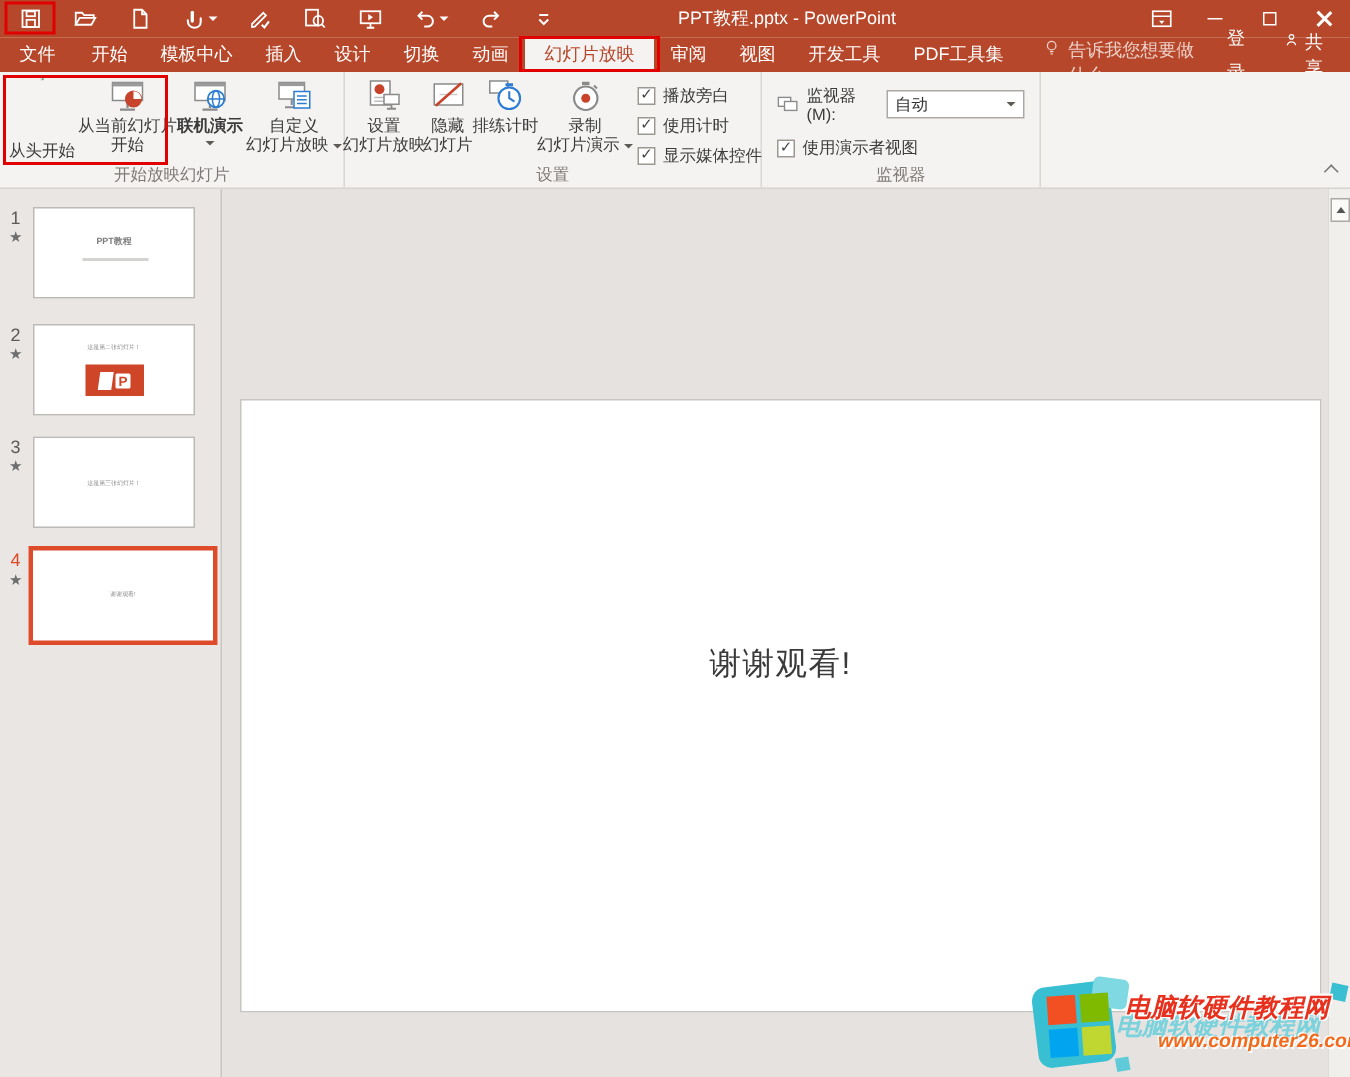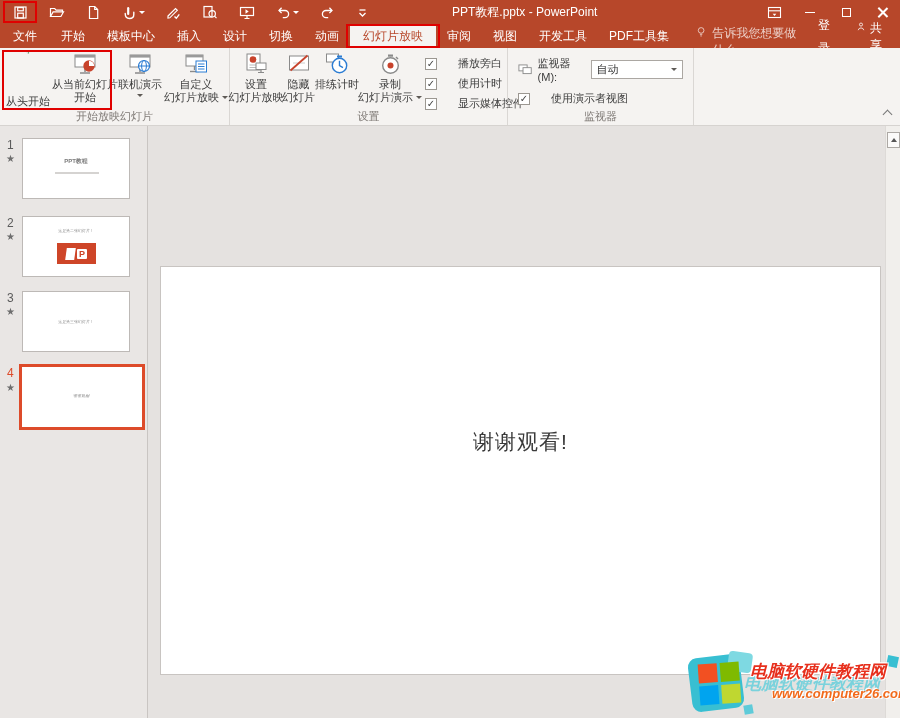--- a/index.html
+++ b/index.html
@@ -38,21 +38,21 @@
   .rgroup { position:relative; height:77px; border-right:1px solid #DAD7D4; display:flex; align-items:flex-start; }
   .rgroup-label { position:absolute; bottom:1px; left:0; right:0; text-align:center; font-size:11px; color:#7F7A76; white-space:nowrap; }
   .bigbtn { display:flex; flex-direction:column; align-items:center; padding-top:3px; height:60px; font-size:11px; line-height:13px; color:#3C3C3C; text-align:center; cursor:default; }
   .bigbtn svg { display:block; margin-bottom:1px; }
   .btn-lbl { white-space:nowrap; }
   .with-arrow { display:inline-flex; align-items:center; gap:3px; }
   .tri { width:0; height:0; border-left:3px solid transparent; border-right:3px solid transparent; border-top:3.5px solid #5E5A56; }
   .annot-start { position:absolute; left:2px; top:2px; width:110px; height:60px; border:2px solid #E00000; pointer-events:none; }
 
   .cbcol { display:flex; flex-direction:column; gap:5px; padding-top:8px; padding-left:4px; width:96px; }
-  .cbrow { display:flex; align-items:center; gap:21px; font-size:11px; color:#3C3C3C; white-space:nowrap; }
+  .cbrow { display:flex; align-items:center; gap:5px; font-size:11px; color:#3C3C3C; white-space:nowrap; }
   .chk { width:12px; height:12px; background:#fff; border:1px solid #9B9791; display:flex; align-items:center; justify-content:center; flex:none; }
   .chk::before { content:"✓"; font-size:10px; color:#444; line-height:1; }
 
   .mon-group { flex-direction:column; padding:8px 10px 12px 10px; width:186px; display:flex; align-items:flex-start; }
   .mon-row1 { display:flex; align-items:center; gap:5px; font-size:11px; color:#3C3C3C; }
   .mon-select { width:100px; height:19px; background:#fff; border:1px solid #ABA7A2; display:flex; align-items:center; justify-content:space-between; padding:0 5px; font-size:11px; color:#333; }
   .mon-row2 { margin-top:8px; }
   .chev-up { position:absolute; right:9px; bottom:7px; width:7px; height:7px; border-left:1.5px solid #777; border-top:1.5px solid #777; transform:rotate(45deg); }
 
   
@@ -240,21 +240,21 @@
             <rect x="3" y="4" width="20" height="12" fill="#fff" stroke="#8a8a8a"></rect>
             <rect x="3" y="4" width="20" height="2.6" fill="#9a9a9a"></rect>
             <path d="M13 16 v5" stroke="#8a8a8a" stroke-width="1.5"></path>
             <path d="M8 22 h10" stroke="#8a8a8a" stroke-width="1.5"></path>
             <circle cx="17" cy="15" r="5.7" fill="#C8432C"></circle>
             <path d="M17 15 V9.8 A5.2 5.2 0 0 1 22.2 15 Z" fill="#fff"></path>
           </svg>
         <span class="btn-lbl">从当前幻灯片</span>
         <span class="btn-lbl">开始</span>
       </div>
-      <div class="bigbtn" style="width:48px;">
+      <div class="bigbtn" style="width:48px;font-weight:bold;">
         <svg width="26" height="26" viewBox="0 0 26 26">
             <rect x="3" y="4" width="20" height="12" fill="#fff" stroke="#8a8a8a"></rect>
             <rect x="3" y="4" width="20" height="2.6" fill="#9a9a9a"></rect>
             <path d="M13 16 v5" stroke="#8a8a8a" stroke-width="1.5"></path>
             <path d="M8 22 h10" stroke="#8a8a8a" stroke-width="1.5"></path>
             <circle cx="17" cy="15" r="5.5" fill="#fff" stroke="#2B7CD3" stroke-width="1.2"></circle>
             <ellipse cx="17" cy="15" rx="2.4" ry="5.5" fill="none" stroke="#2B7CD3" stroke-width="1"></ellipse>
             <path d="M11.5 15 h11" stroke="#2B7CD3" stroke-width="1"></path>
           </svg>
         <span class="btn-lbl">联机演示</span>

